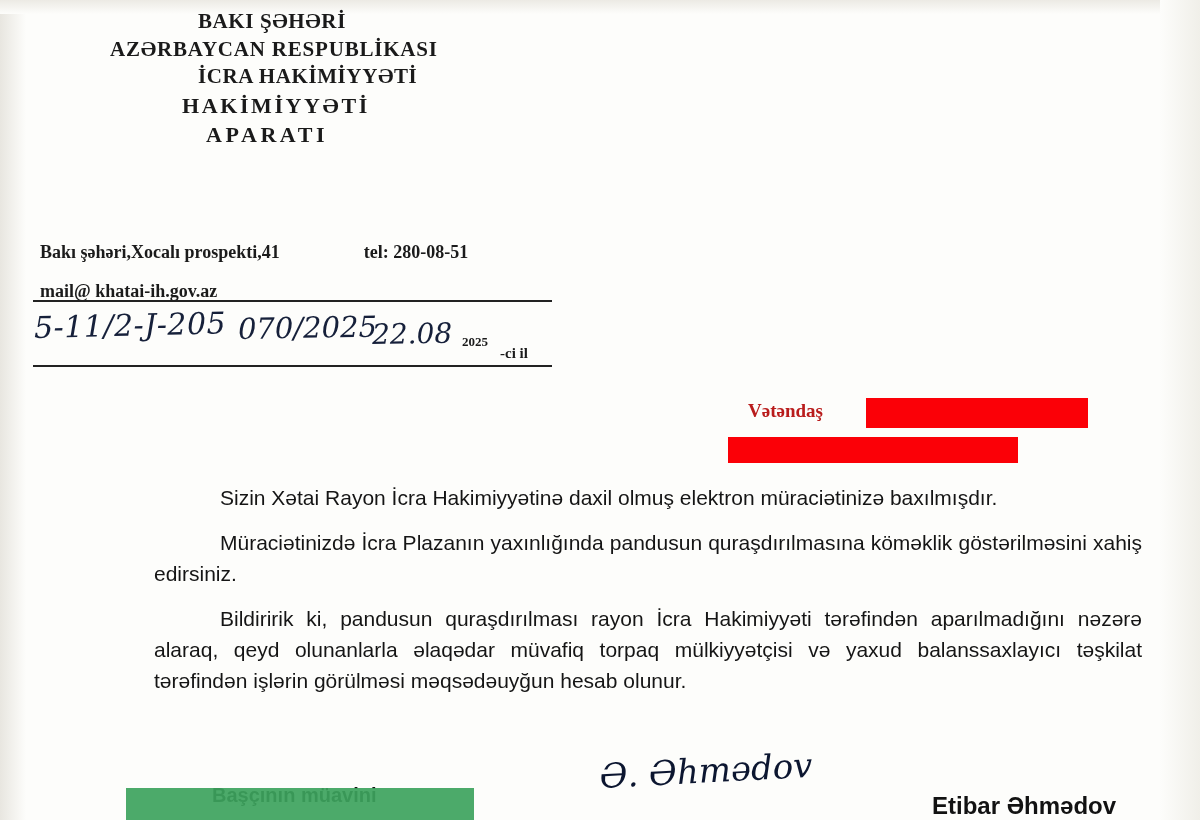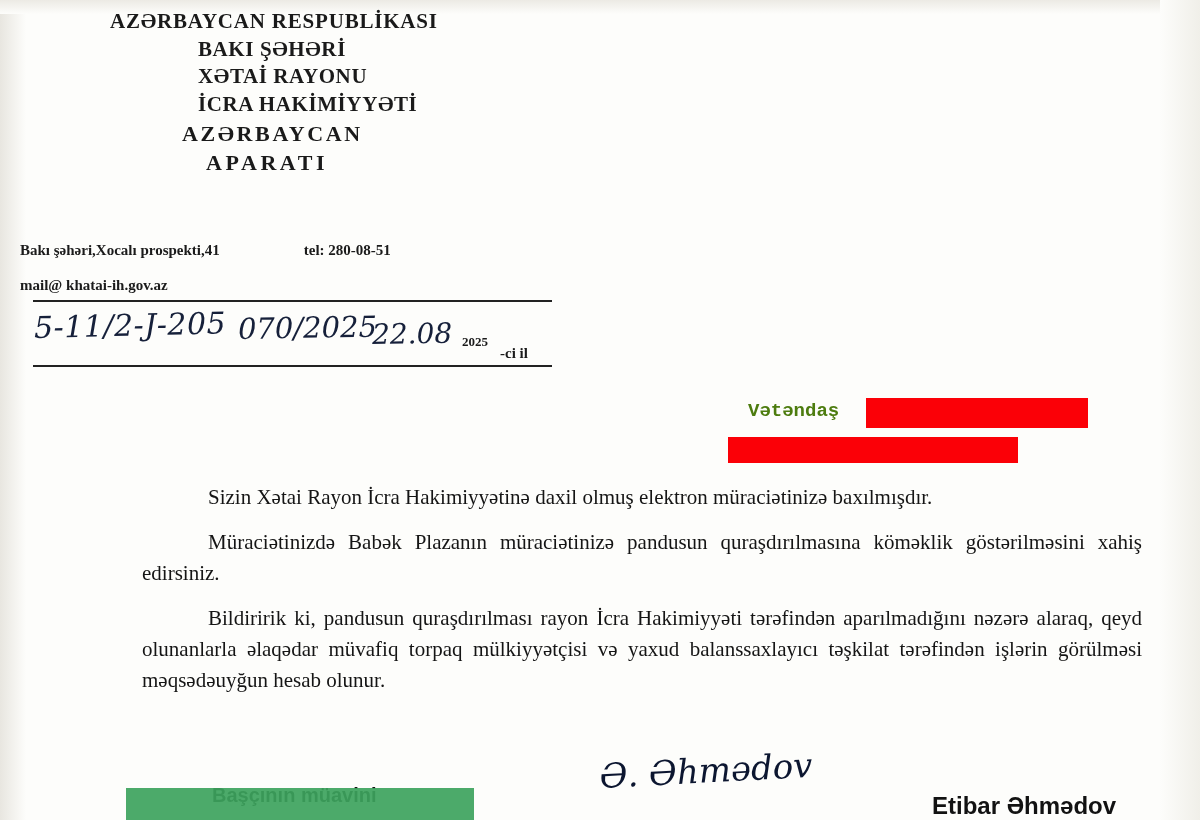--- a/index.html
+++ b/index.html
@@ -56,25 +56,25 @@
   .lh-line.l1 { letter-spacing: 0.8px; }
   .lh-line.l2 { padding-left: 88px; }
   .lh-line.l3 { padding-left: 88px; }
   .lh-line.l4 { padding-left: 88px; }
   .lh-line.l5 { padding-left: 72px; letter-spacing: 2.6px; font-size: 22px; }
   .lh-line.l6 { padding-left: 96px; letter-spacing: 3.6px; font-size: 22px; }
 
   
   .contact {
     position: absolute;
-    left: 20px;
+    left: 40px;
     top: 240px;
     width: 520px;
     font-family: "Liberation Serif", serif;
-    font-size: 15px;
+    font-size: 18px;
     font-weight: bold;
     color: #1b1b1b;
     line-height: 1.4;
   }
   .contact .row {
     display: flex;
     align-items: baseline;
   }
   .contact .addr { white-space: nowrap; }
   .contact .tel {
@@ -147,24 +147,24 @@
     font-size: 15px;
     font-weight: bold;
     color: #1b1b1b;
   }
 
   
   .addressee {
     position: absolute;
     left: 748px;
     top: 400px;
-    font-family: Liberation Mono, monospace;
+    font-family: Liberation Serif, serif;
     font-weight: bold;
     font-size: 19px;
-    color: #4d7c0f;
+    color: #b91c1c;
   }
   .redact {
     position: absolute;
     background: #fb0007;
   }
   .redact-1 { left: 866px; top: 398px; width: 222px; height: 30px; }
   .redact-2 { left: 728px; top: 437px; width: 290px; height: 26px; }
   .addressee-line2 {
     position: absolute;
     left: 766px;
@@ -181,25 +181,24 @@
     left: 142px;
     top: 482px;
     width: 1000px;
     font-family: "Liberation Sans", sans-serif;
     font-size: 21px;
     line-height: 1.48;
     color: #151515;
     text-align: justify;
   }
   .body-text p {
-    margin: 0 0 14px 0;
+    margin: 0 0 14px 12px;
     text-indent: 66px;
     text-align: justify;
     text-justify: inter-word;
-    font-family: Liberation Serif, serif;
   }
   .body-text p:last-child { margin-bottom: 0; }
 
   
   .sig-title {
     position: absolute;
     left: 212px;
     top: 784px;
     font-family: "Liberation Sans", sans-serif;
     font-weight: bold;
@@ -256,25 +255,24 @@
 </head>
 <body>
 
 <div id="page">
 
   <div class="scan-edge-left"></div>
   <div class="scan-edge-top"></div>
   <div class="scan-edge-right"></div>
 
   <div class="letterhead">
+    <div class="lh-line l2">BAKI ŞƏHƏRİ</div>
     <div class="lh-line l1">AZƏRBAYCAN RESPUBLİKASI</div>
-    <div class="lh-line l2">BAKI ŞƏHƏRİ</div>
-    <div class="lh-line l3">XƏTAİ RAYONU</div>
     <div class="lh-line l4">İCRA HAKİMİYYƏTİ</div>
-    <div class="lh-line l5">AZƏRBAYCAN</div>
+    <div class="lh-line l5">HAKİMİYYƏTİ</div>
     <div class="lh-line l6">APARATI</div>
   </div>
 
   <div class="contact">
     <div class="row">
       <span class="addr">Bakı şəhəri,Xocalı prospekti,41</span>
       <span class="tel">tel: 280-08-51</span>
     </div>
     <div class="mail">mail@ khatai-ih.gov.az</div>
   </div>
@@ -288,21 +286,21 @@
   <div class="year-print">2025</div>
   <div class="year-suffix">-ci il</div>
 
   <div class="addressee">Vətəndaş</div>
   <div class="redact redact-1"></div>
   <div class="addressee-line2"></div>
   <div class="redact redact-2"></div>
 
   <div class="body-text">
     <p>Sizin Xətai Rayon İcra Hakimiyyətinə daxil olmuş elektron müraciətinizə baxılmışdır.</p>
-    <p>Müraciətinizdə Babək Plazanın müraciətinizə pandusun quraşdırılmasına köməklik göstərilməsini xahiş edirsiniz.</p>
+    <p>Müraciətinizdə İcra Plazanın yaxınlığında pandusun quraşdırılmasına köməklik göstərilməsini xahiş edirsiniz.</p>
     <p>Bildiririk ki, pandusun quraşdırılması rayon İcra Hakimiyyəti tərəfindən aparılmadığını nəzərə alaraq, qeyd olunanlarla əlaqədar müvafiq torpaq mülkiyyətçisi və yaxud balanssaxlayıcı təşkilat tərəfindən işlərin görülməsi məqsədəuyğun hesab olunur.</p>
   </div>
 
   <div class="sig-title">Başçının müavini</div>
   <div class="signature-mark">Ə. Əhmədov</div>
   <div class="sig-name">Etibar Əhmədov</div>
 
   <div class="green-banner"></div>
   <div class="green-banner-text"></div>
 

